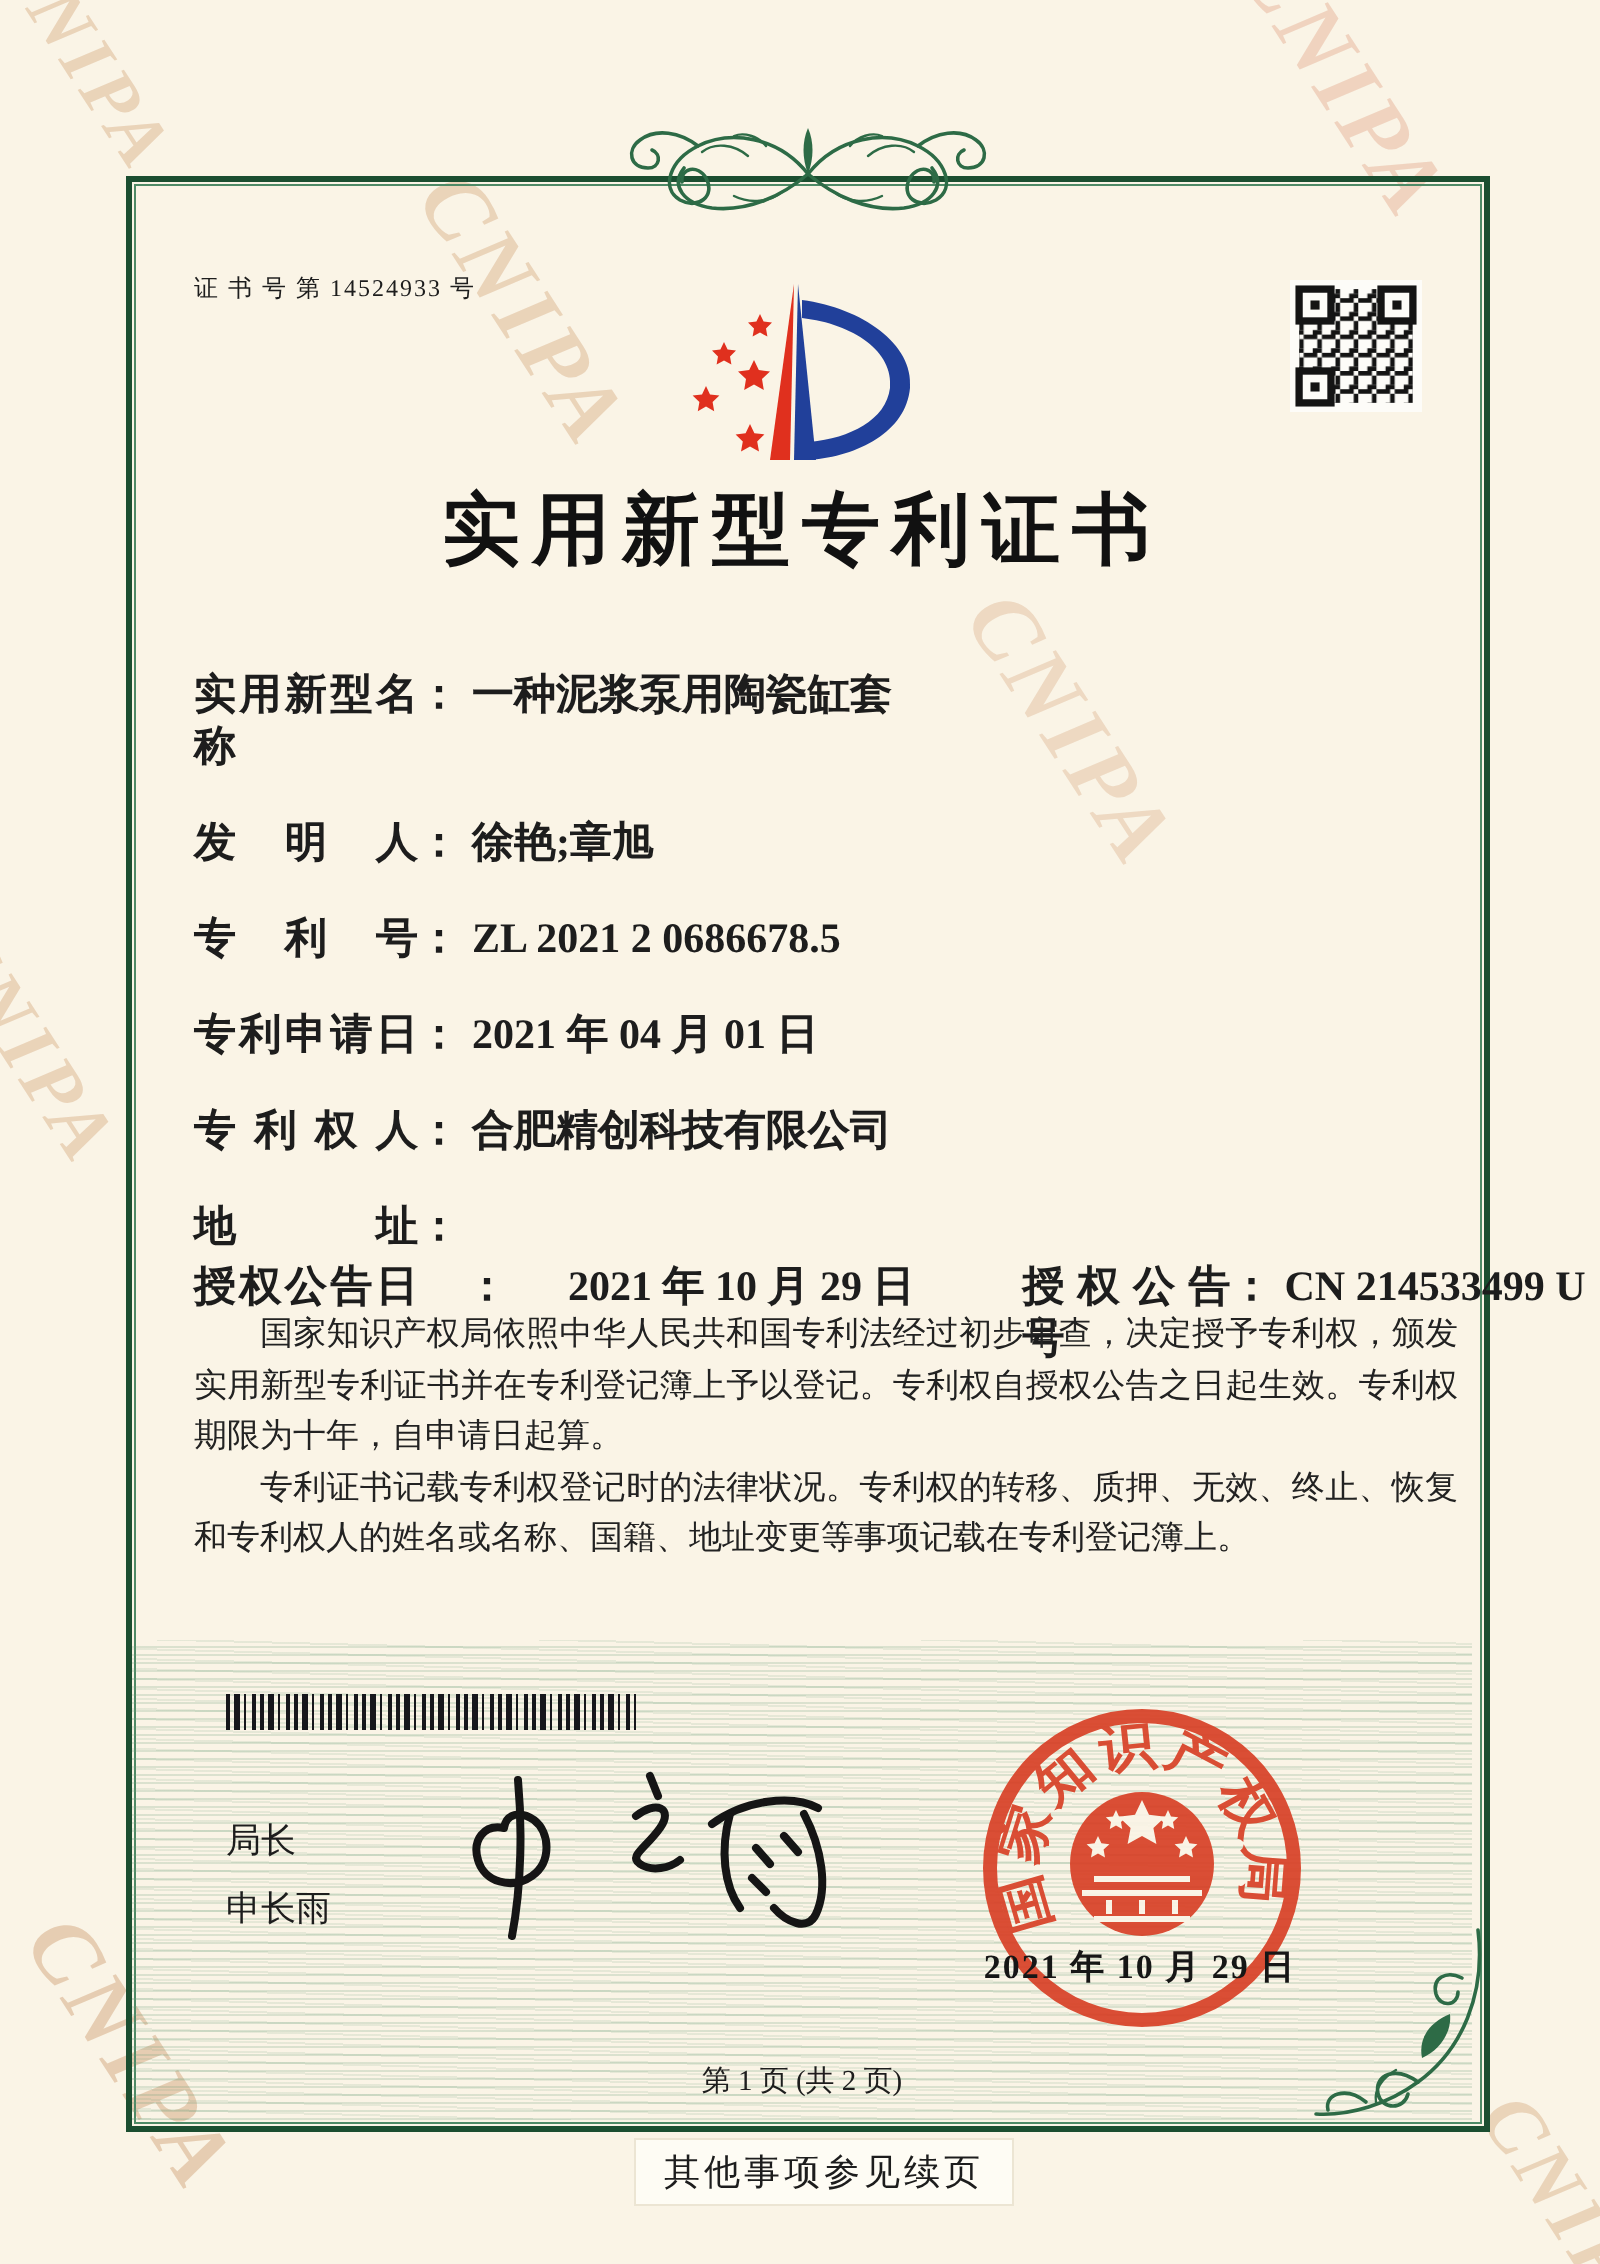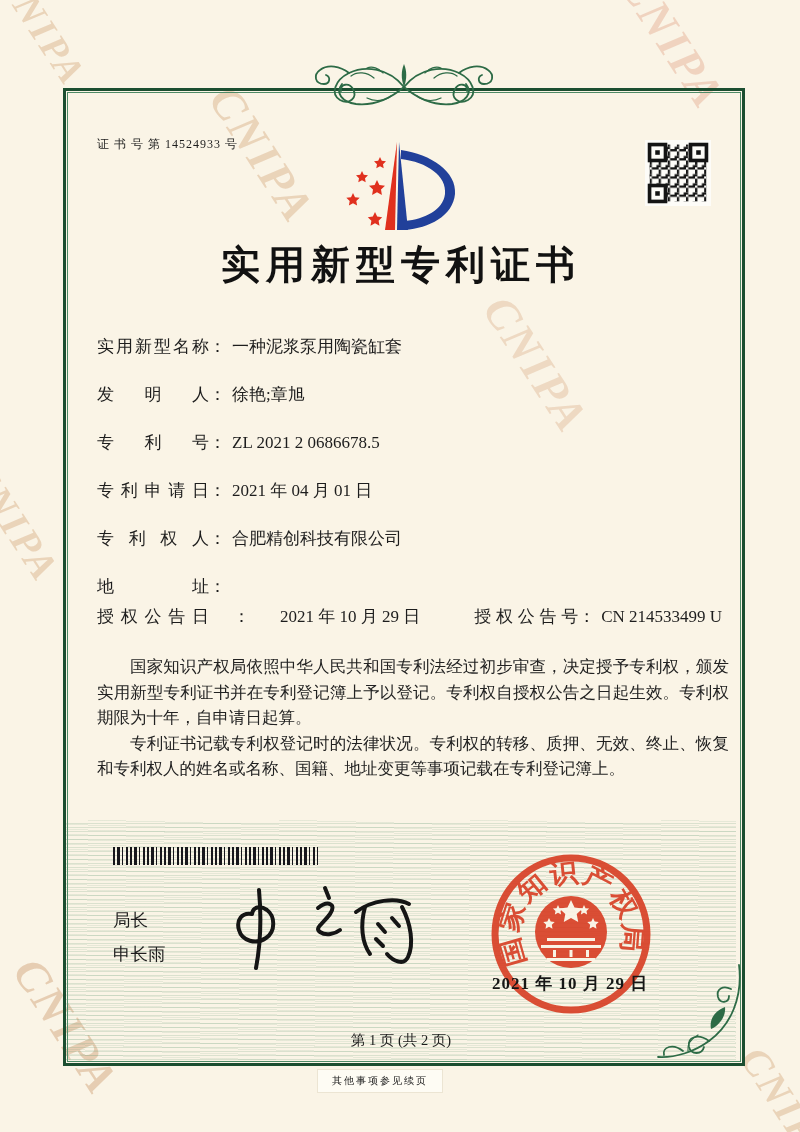--- a/index.html
+++ b/index.html
@@ -39,21 +39,21 @@
   .corner-flourish{position:absolute;left:651px;top:961px;z-index:2;}
   
   .cert-no{position:absolute;left:97px;top:136px;font-size:12px;letter-spacing:1px;z-index:2;}
   .logo{position:absolute;left:333px;top:120px;z-index:2;}
   .qr{position:absolute;left:645px;top:140px;z-index:2;}
   .title{
     position:absolute;left:63px;top:238px;width:676px;margin:0;text-align:center;
     font-size:39px;font-weight:bold;letter-spacing:6px;color:#111;z-index:2;
   }
   
-  .fields{position:absolute;left:97px;top:334px;width:620px;font-size:17px;z-index:2;}
+  .fields{position:absolute;left:97px;top:334px;width:620px;font-size:21px;z-index:2;font-weight:bold;}
   .frow{display:flex;line-height:26px;margin-bottom:22px;align-items:flex-start;}
   .frow.addr{margin-bottom:4px;}
   .flabel{
     display:inline-block;width:112px;flex:0 0 112px;
     text-align:justify;text-align-last:justify;text-justify:inter-character;
   }
   .fcolon{flex:0 0 auto;margin-right:6px;}
   .fvalue{flex:0 0 auto;max-width:470px;}
   .grant-row{display:flex;line-height:26px;gap:24px;}
   .grant-group2{margin-left:30px;display:flex;}
@@ -74,21 +74,21 @@
   .signature{position:absolute;left:222px;top:880px;z-index:2;}
   .seal{position:absolute;left:483px;top:846px;z-index:3;}
   .seal-date{
     position:absolute;left:470px;top:972px;width:200px;text-align:center;z-index:4;
     font-size:17px;font-weight:600;letter-spacing:1px;color:#161616;
   }
   .page-footer{position:absolute;left:63px;top:1031px;width:676px;text-align:center;
     font-size:14.5px;z-index:2;}
   .note{
     position:absolute;left:318px;top:1070px;padding:4px 14px;background:#fefcf4;
-    font-size:10px;letter-spacing:2px;z-index:2;box-shadow:0 0 0 1px rgba(210,200,175,.35);
+    font-size:18px;letter-spacing:2px;z-index:2;box-shadow:0 0 0 1px rgba(210,200,175,.35);
   }
 </style>
 </head>
 <body>
 
 <div class="page">
 
   <span class="wm wm1">CNIPA</span>
   <span class="wm wm2">CNIPA</span>
   <span class="wm wm3">CNIPA</span>

